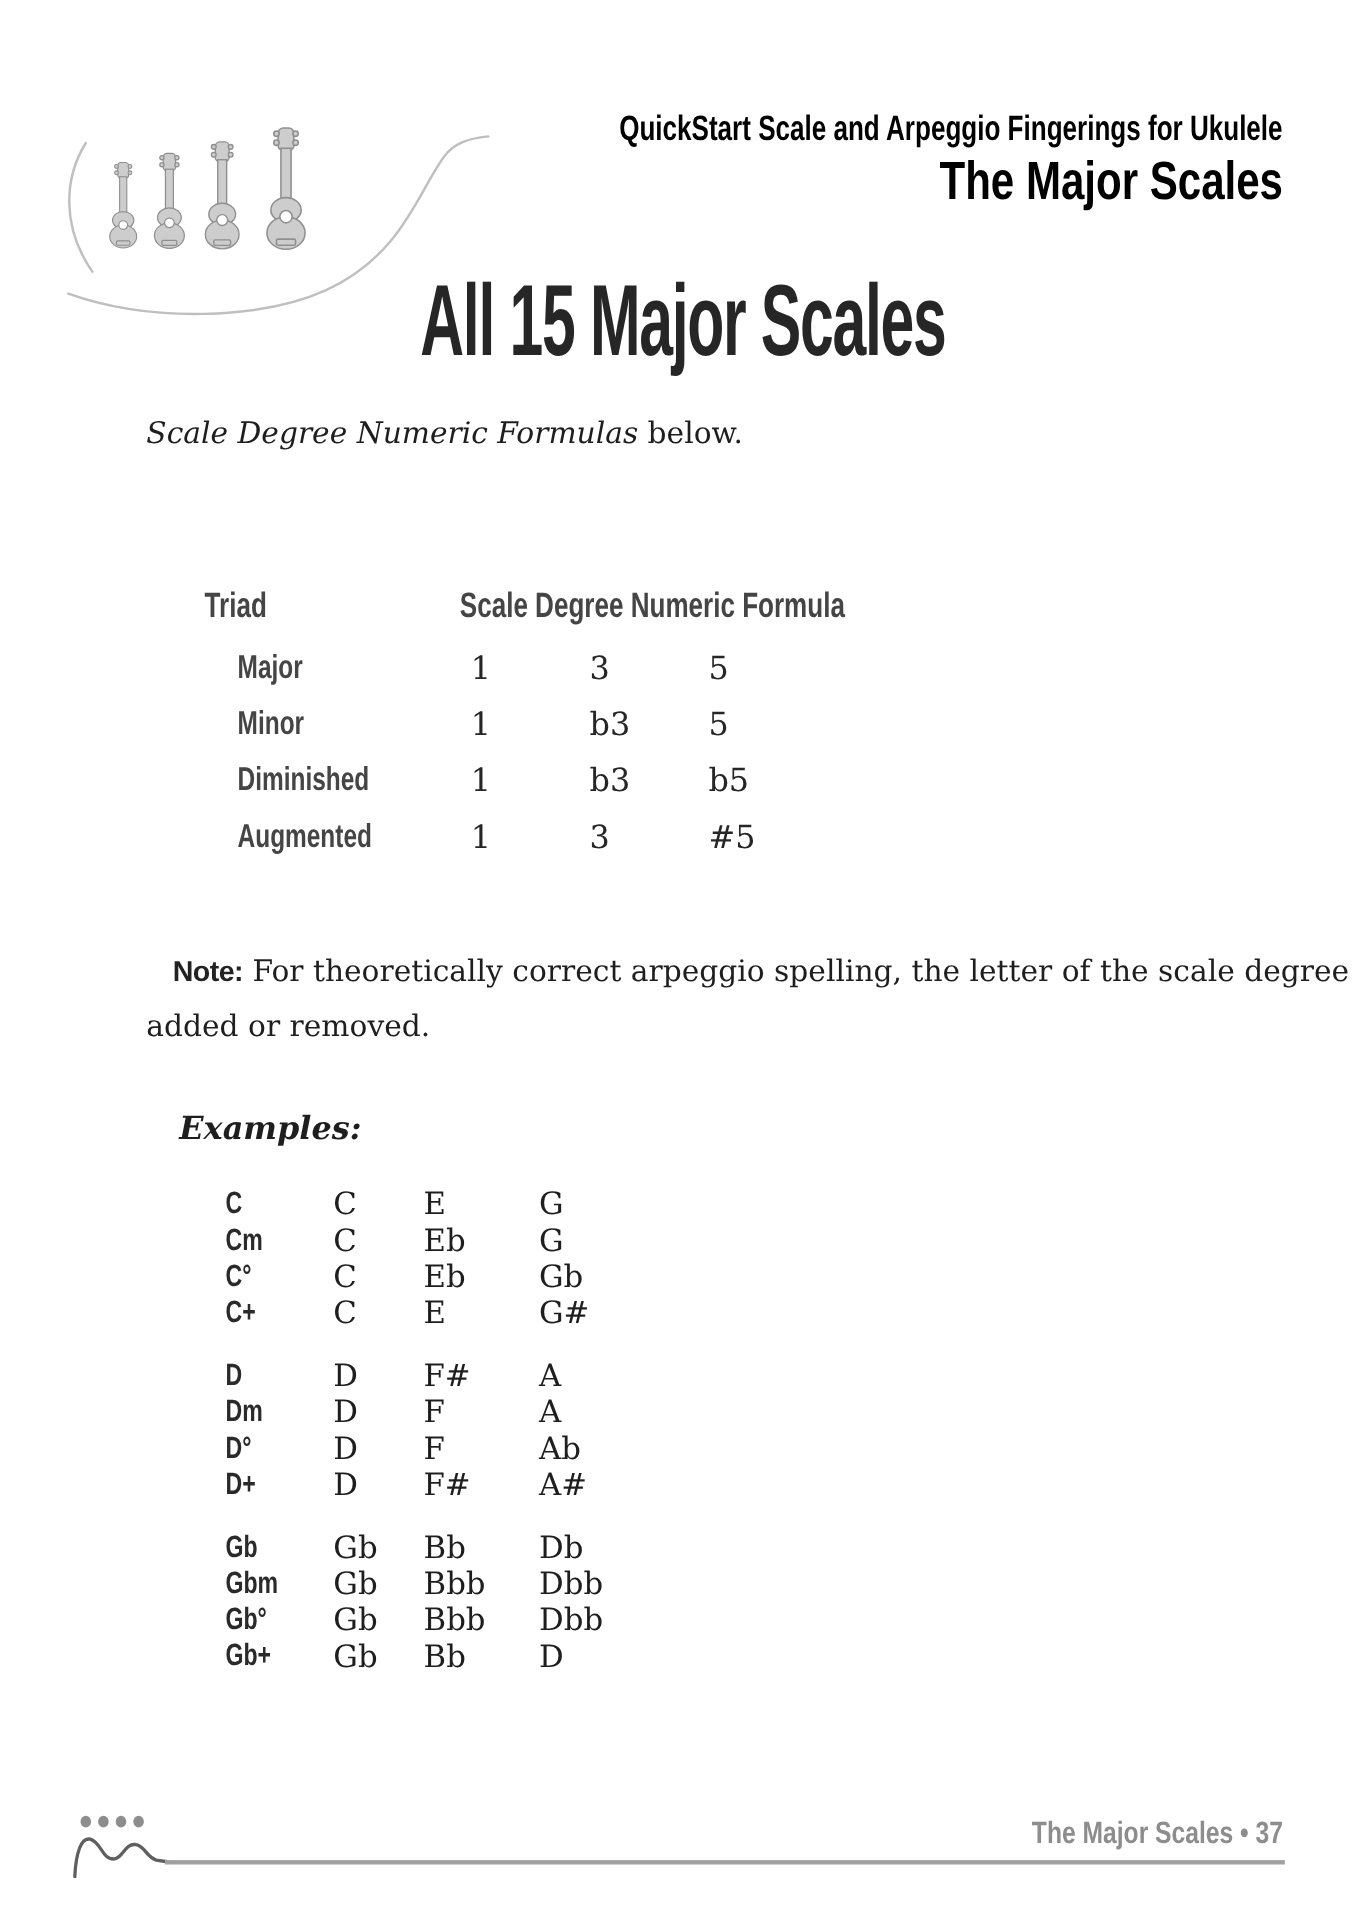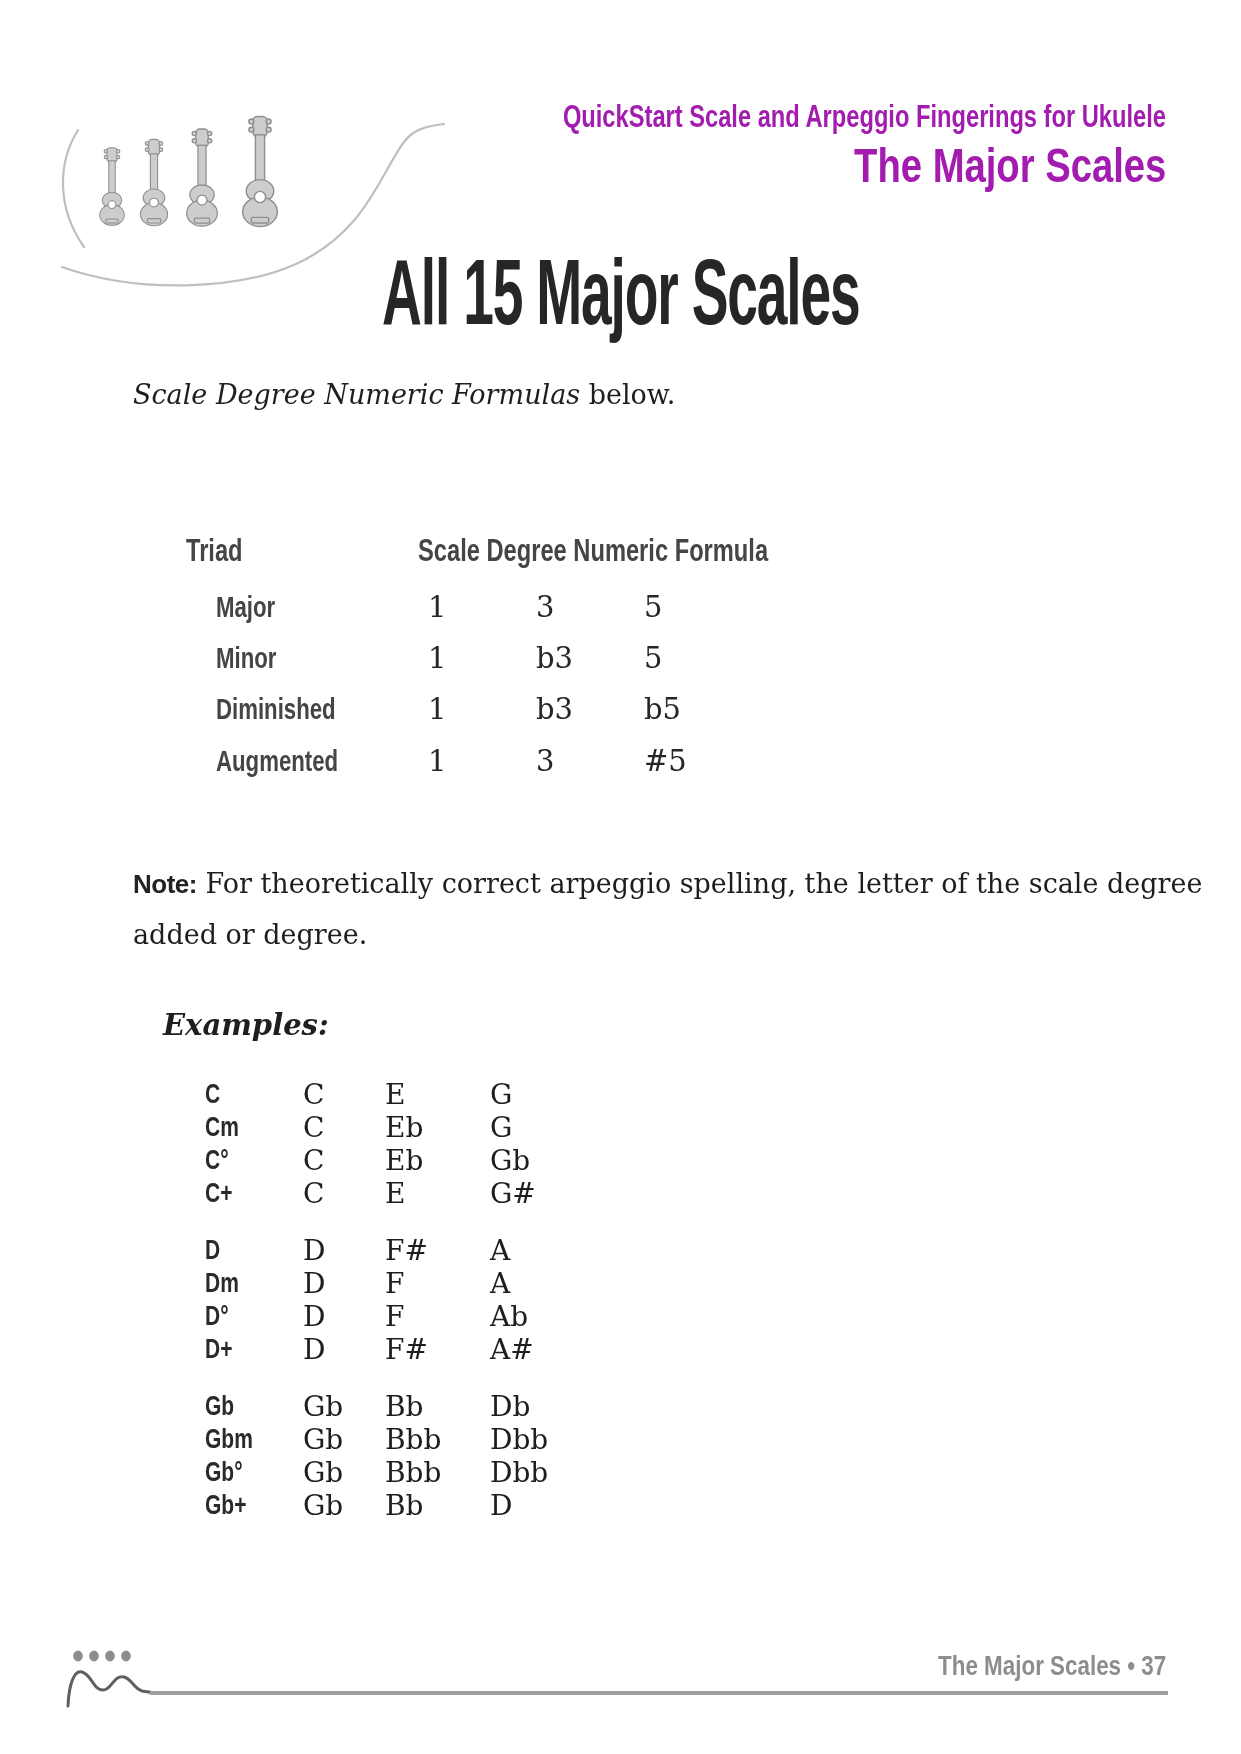--- a/index.html
+++ b/index.html
@@ -2,21 +2,21 @@
 <html><head>
 <meta charset="utf-8">
 <style>
   html,body { margin:0; padding:0; background:#e8e8e8; }
   .page {
     position:relative; width:1241px; height:1754px; margin:0 auto;
     background:#ffffff; overflow:hidden;
     font-family:"DejaVu Serif", serif; color:#1e1e1e;
   }
   
-  .hdr-text { position:absolute; right:75px; top:98px; text-align:right; color:#a21caf;text-decoration:underline; }
+  .hdr-text { position:absolute; right:75px; top:98px; text-align:right; color:#000000;text-decoration:underline; }
   .hdr-line1 { display:inline-block; font-family:"Liberation Sans",sans-serif; font-weight:bold;
                font-size:32px; letter-spacing:0; transform:scaleX(0.74); transform-origin:100% 50%;
                white-space:nowrap; }
   .hdr-line2 { display:block; margin-top:2px; }
   .hdr-line2 > span { display:inline-block; font-family:"Liberation Sans",sans-serif; font-weight:bold;
                font-size:49px; transform:scaleX(0.78); transform-origin:100% 50%; white-space:nowrap; }
   
   .title-wrap { position:absolute; left:0; top:240px; width:100%; text-align:center; }
   .title { display:inline-block; font-family:"Liberation Sans",sans-serif; font-weight:bold;
            font-size:92px; color:#262626; letter-spacing:-2px;
@@ -31,21 +31,21 @@
           transform:scaleX(0.74); transform-origin:0 50%; white-space:nowrap; color:#454545; }
   .triad .hcell { position:absolute; top:0; font-size:32px; }
   .triad .h-triad { left:0; }
   .triad .h-formula { left:232px; }
   .triad-row { position:absolute; left:0; width:100%; height:40px; }
   .triad-row .name { position:absolute; left:30px; font-size:30px; }
   .triad-row .deg { position:absolute; font-size:29px; color:#262626; font-family:"DejaVu Serif",serif; }
   .triad-row .d1 { left:242px; } .triad-row .d2 { left:350px; } .triad-row .d3 { left:458px; }
   
   .note { position:absolute; left:133px; top:864px; font-size:27px; line-height:39px; white-space:nowrap; }
-  .note .bsans { font-size:26px; }
+  .note .bsans { font-size:26px;margin-left:24px; }
   .mglyph { font-family:"DejaVu Sans",sans-serif; font-weight:bold; font-size:29px; color:#111; }
   .dflat { letter-spacing:-7px; padding-right:7px; }
   .note-line3 { margin-top:11px; }
   
   .ex-heading { position:absolute; left:163px; top:1008px; font-size:29px; font-style:italic;font-weight:bold; }
   .ex-group { position:absolute; left:205px; width:440px; height:135px; }
   .ex-row { position:absolute; left:0; width:100%; height:33px; }
   .ex-row .chord { position:absolute; left:0; top:0; font-size:28px; color:#2a2a2a;
                    display:inline-block; font-family:"Liberation Sans",sans-serif; font-weight:bold;
                    transform:scaleX(0.75); transform-origin:0 50%; white-space:nowrap; }
@@ -127,21 +127,21 @@
     <div class="triad-row" style="top:212px">
       <span class="name cond">Augmented</span>
       <span class="deg d1">1</span>
       <span class="deg d2">3</span>
       <span class="deg d3">#5</span>
     </div>
   </div>
 
   <div class="note">
     <div><span class="bsans">Note:</span><span> For theoretically correct arpeggio spelling, the letter of the scale degree</span></div>
-    <div class="note-line3"><span>added or degree.</span></div>
+    <div class="note-line3"><span>added or removed.</span></div>
   </div>
 
   <div class="ex-heading">Examples:</div>
 
   <div class="ex-group" style="top:1078px">
     <div class="ex-row" style="top:0px">
         <span class="chord">C</span>
         <span class="nt n1">C</span>
         <span class="nt n2">E</span>
         <span class="nt n3">G</span>

